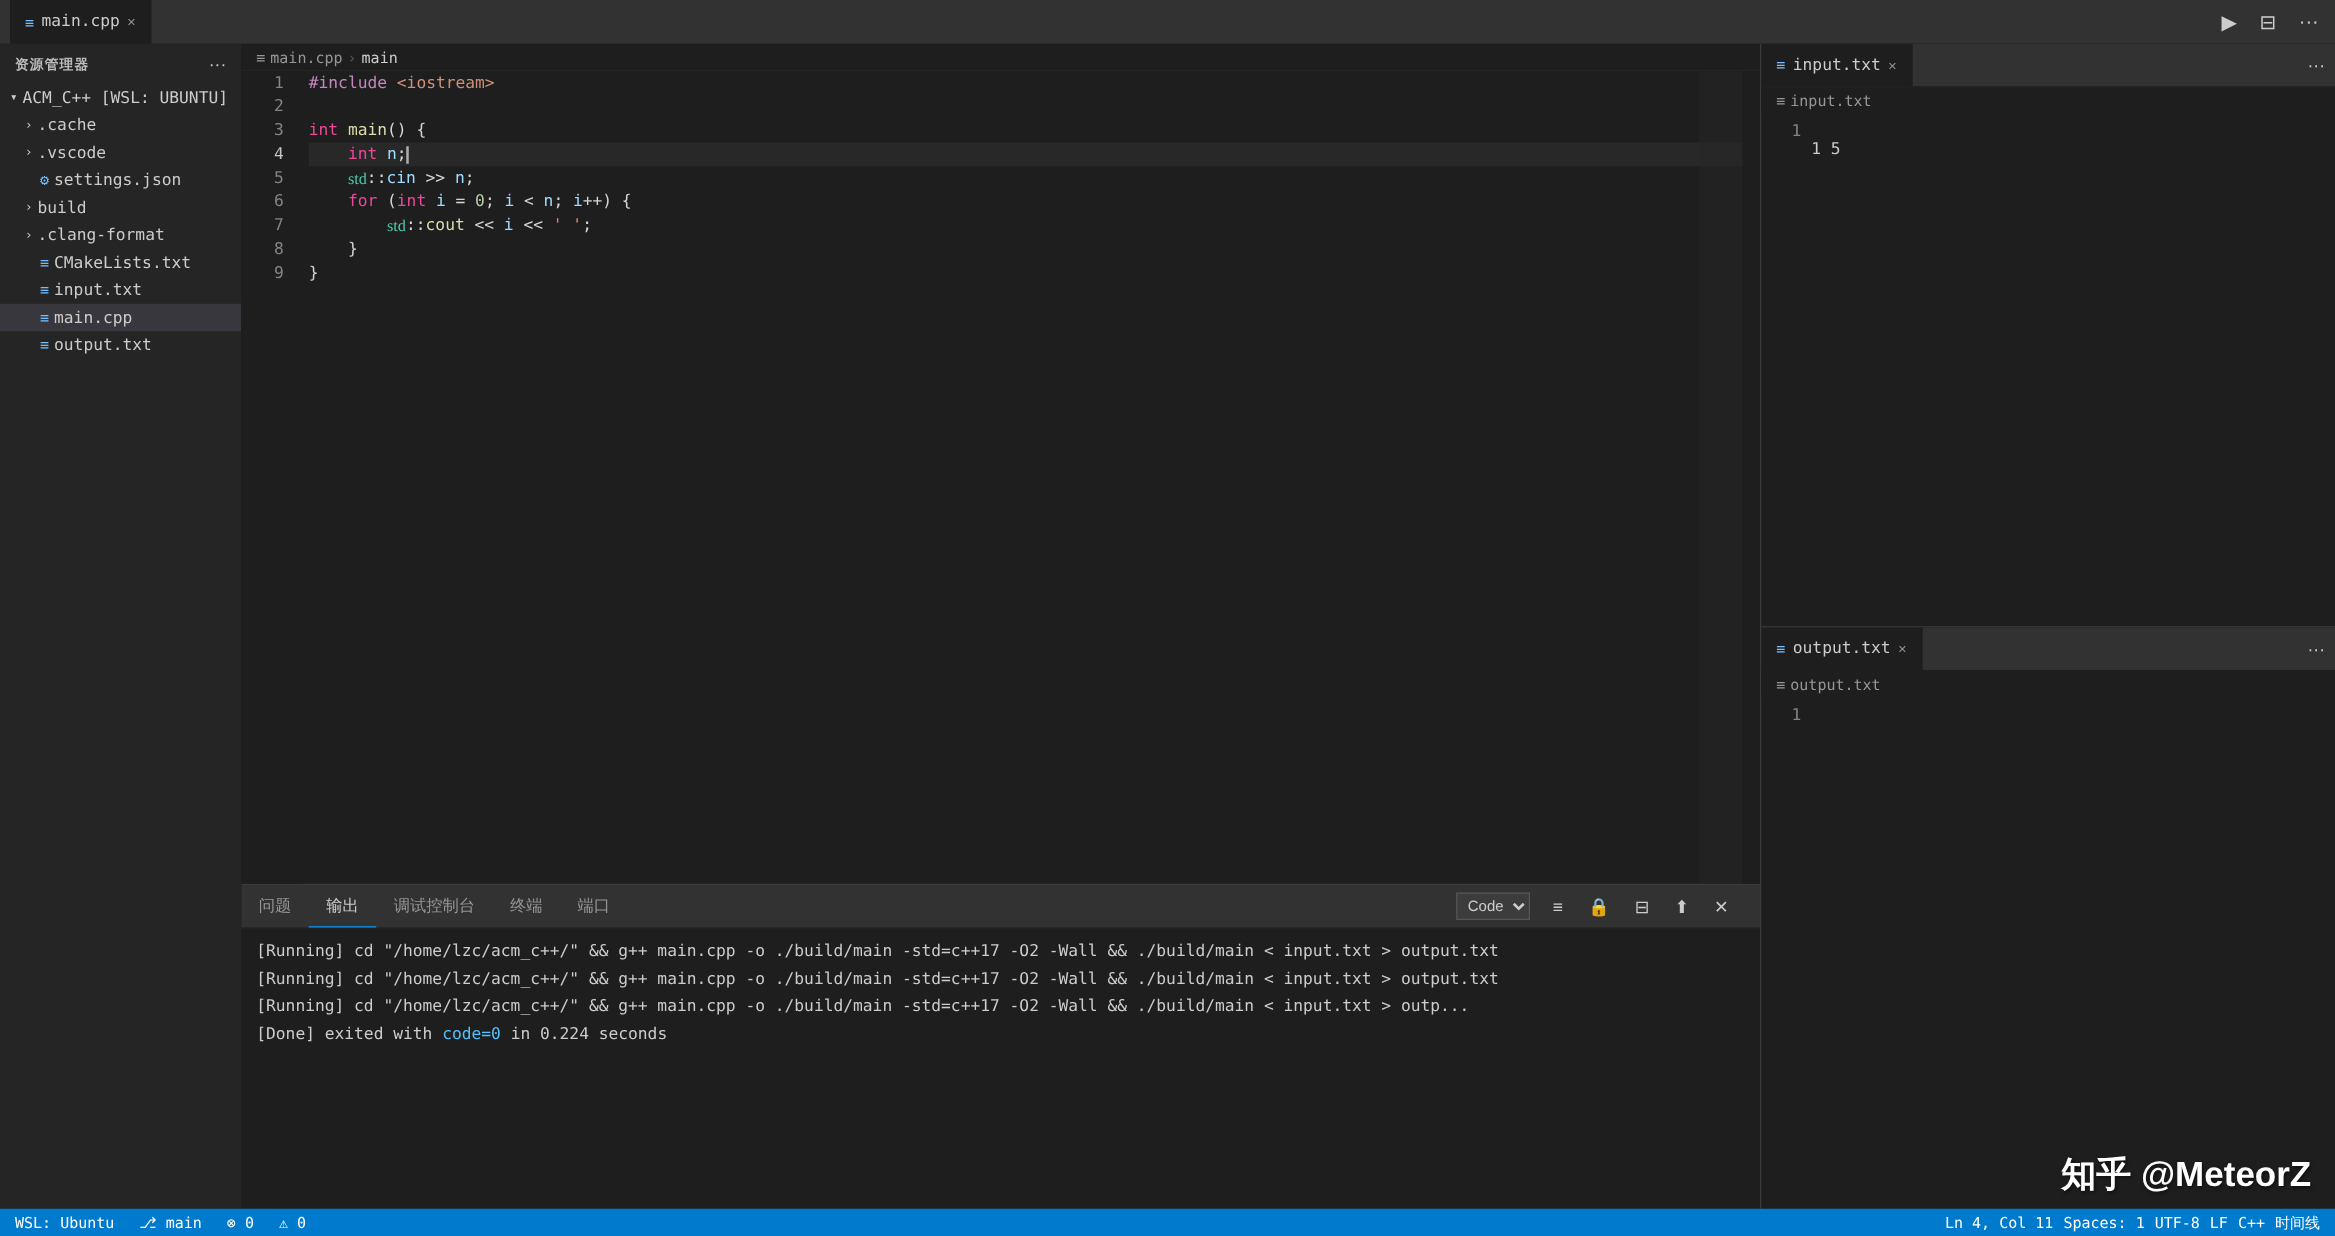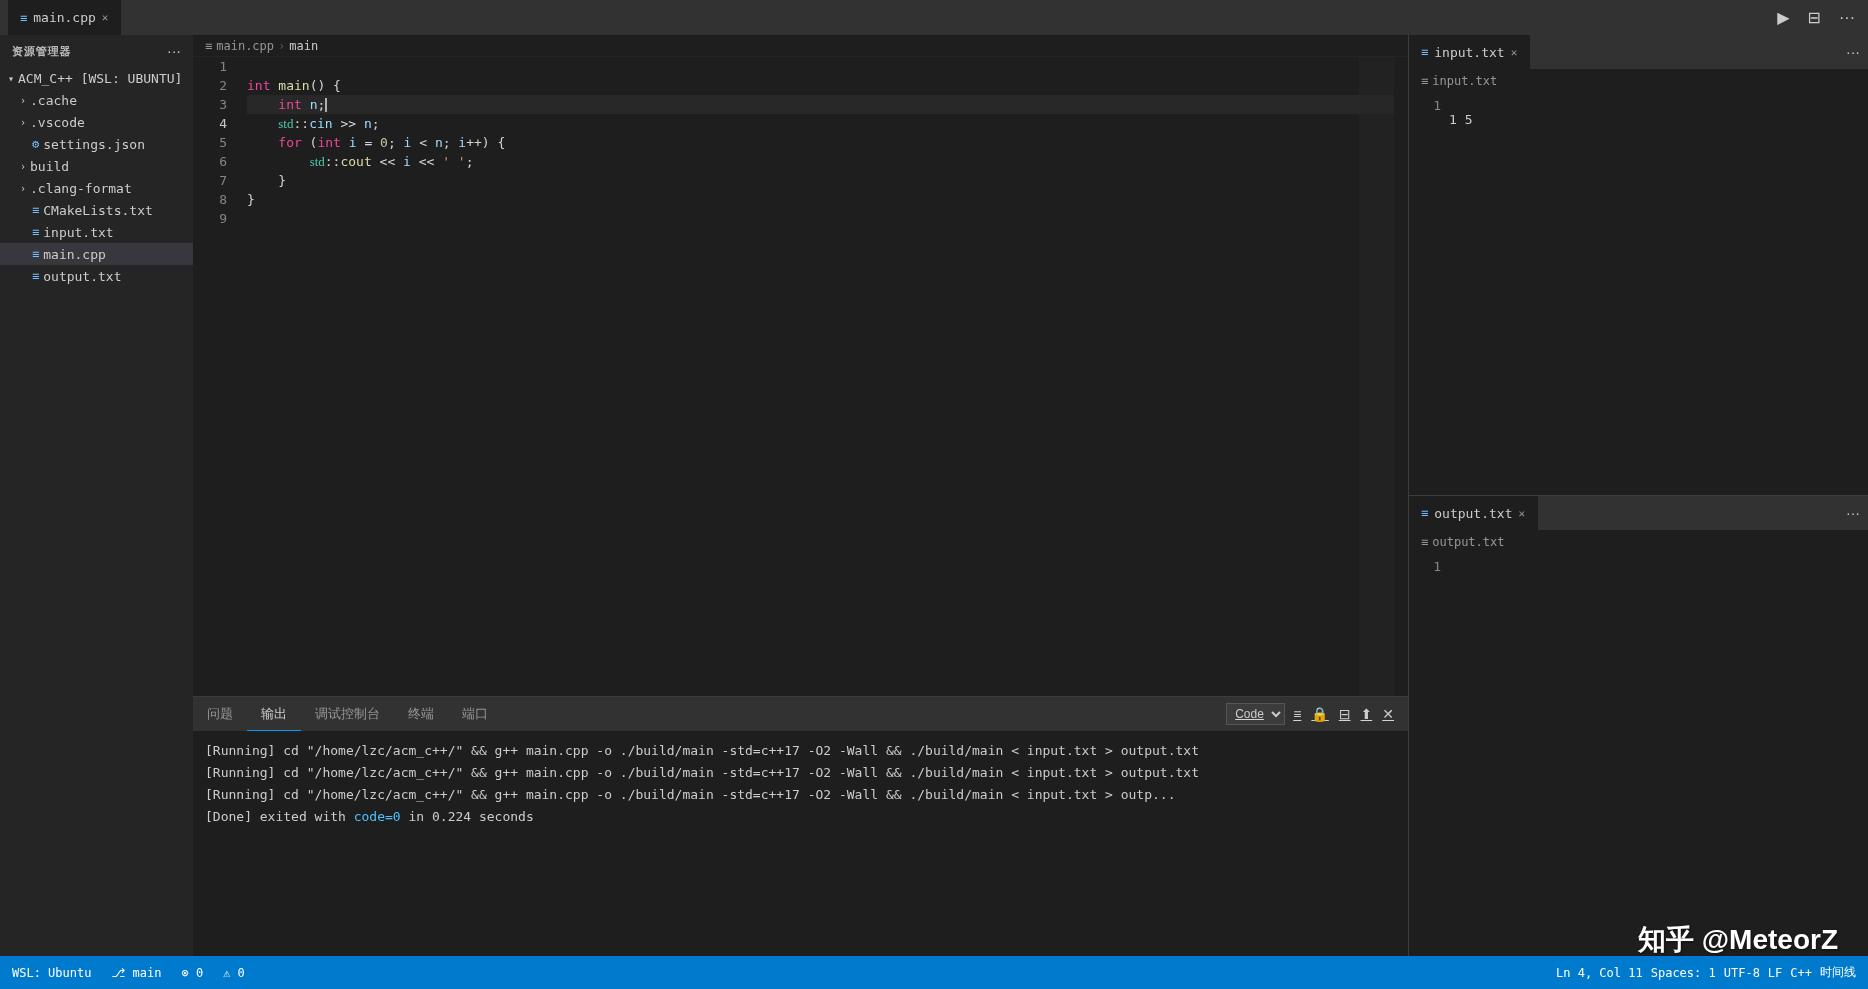--- a/index.html
+++ b/index.html
@@ -331,23 +331,22 @@
       cursor: pointer;
     }
     .terminal-tab.active {
       color: #cccccc;
       border-bottom: 1px solid #0098ff;
     }
     .terminal-actions {
       margin-left: auto;
       display: flex;
       align-items: center;
-      padding-right: 12px;
-      gap: 6px;
-      text-decoration: underline;
+      padding-right: 23px;
+      gap: 16px;
     }
     .terminal-btn {
       background: none;
       border: none;
       color: #cccccc;
       cursor: pointer;
       font-size: 14px;
       padding: 2px;
     }
     .terminal-body {
@@ -358,38 +357,38 @@
       line-height: 22px;
       color: #cccccc;
     }
     .terminal-line { display: block; white-space: pre-wrap; }
     .terminal-running { color: #cccccc; }
     .terminal-done { color: #cccccc; }
     .terminal-code0 { color: #4fc1ff; }
 
     
     .status-bar {
-      height: 33px;
+      height: 22px;
       background: #007acc;
       display: flex;
       align-items: center;
       padding: 0 8px;
       font-size: 12px;
       color: #ffffff;
       flex-shrink: 0;
     }
     .status-bar-left { display: flex; align-items: center; gap: 12px; }
     .status-bar-right { margin-left: auto; display: flex; align-items: center; gap: 0; }
     .status-item { cursor: pointer; padding: 0 4px; }
 
     
     .watermark {
       position: fixed;
       bottom: 30px;
-      right: 30px;
+      right: 19px;
       color: white;
       font-size: 28px;
       font-weight: bold;
       font-family: sans-serif;
       pointer-events: none;
       text-shadow: 1px 1px 3px rgba(0,0,0,0.5);
     }
 
     
     ::-webkit-scrollbar { width: 6px; height: 6px; }
@@ -493,20 +492,23 @@
           <div class="line-number">3</div>
           <div class="line-number current">4</div>
           <div class="line-number">5</div>
           <div class="line-number">6</div>
           <div class="line-number">7</div>
           <div class="line-number">8</div>
           <div class="line-number">9</div>
         </div>
         <div class="code-area">
 
+          <div class="code-line">
+            <span class="inc">#include</span><span> </span><span class="str">&lt;iostream&gt;</span>
+          </div>
 
           <div class="code-line">&nbsp;</div>
 
           <div class="code-line">
             <span class="kw">int</span><span> </span><span class="fn">main</span><span class="op">() {</span>
           </div>
 
           <div class="code-line highlighted">
             <span>&nbsp;&nbsp;&nbsp;&nbsp;</span><span class="kw">int</span><span> </span><span class="var-i">n</span><span>;</span><span class="cursor"></span>
           </div>

